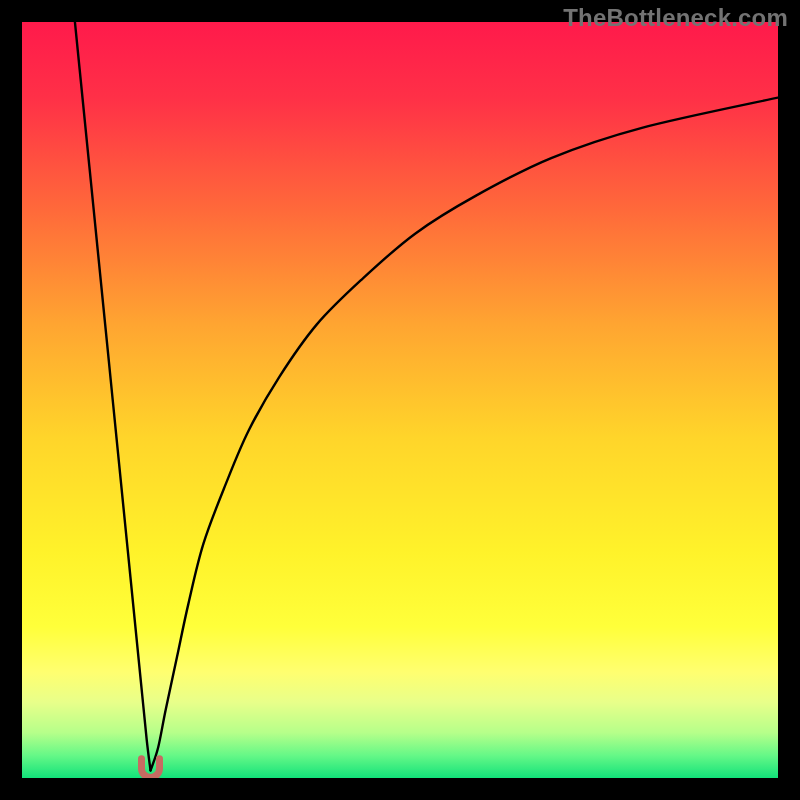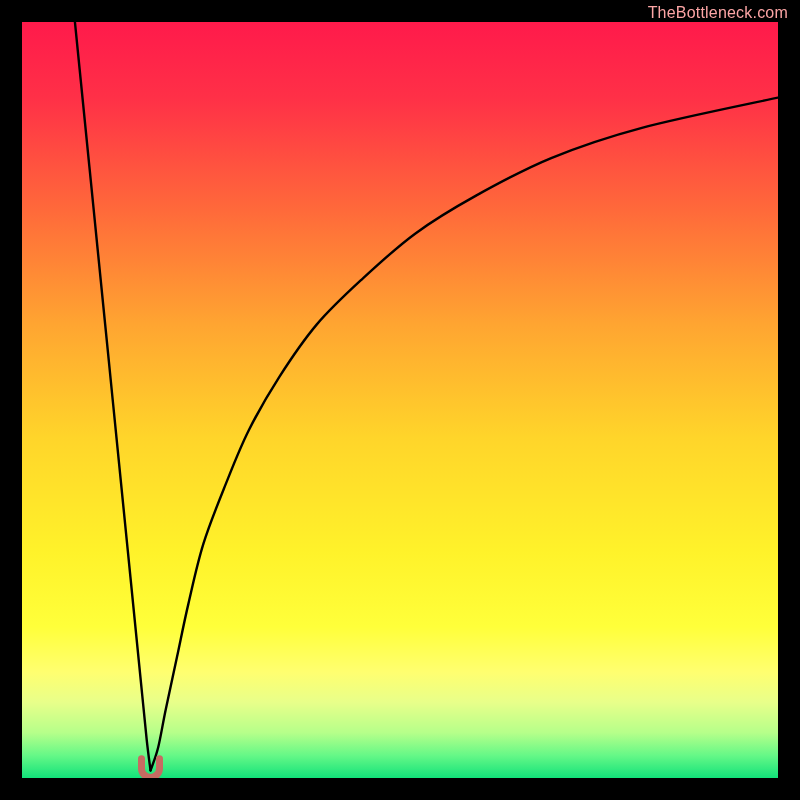--- a/index.html
+++ b/index.html
@@ -23,23 +23,23 @@
     position: absolute;
     left: 22px;
     top: 22px;
     width: 756px;
     height: 756px;
   }
   .attribution {
     position: absolute;
     top: 4px;
     right: 12px;
-    color: #fca5a5;
-    font-size: 16px;
-    font-weight: 400;
+    color: #737373;
+    font-size: 24px;
+    font-weight: 700;
     letter-spacing: 0.2px;
   }
 </style>
 </head>
 <body>
 
 <div class="frame">
 
   <svg class="plot" viewBox="0 0 756 756" preserveAspectRatio="none">
     <defs>

